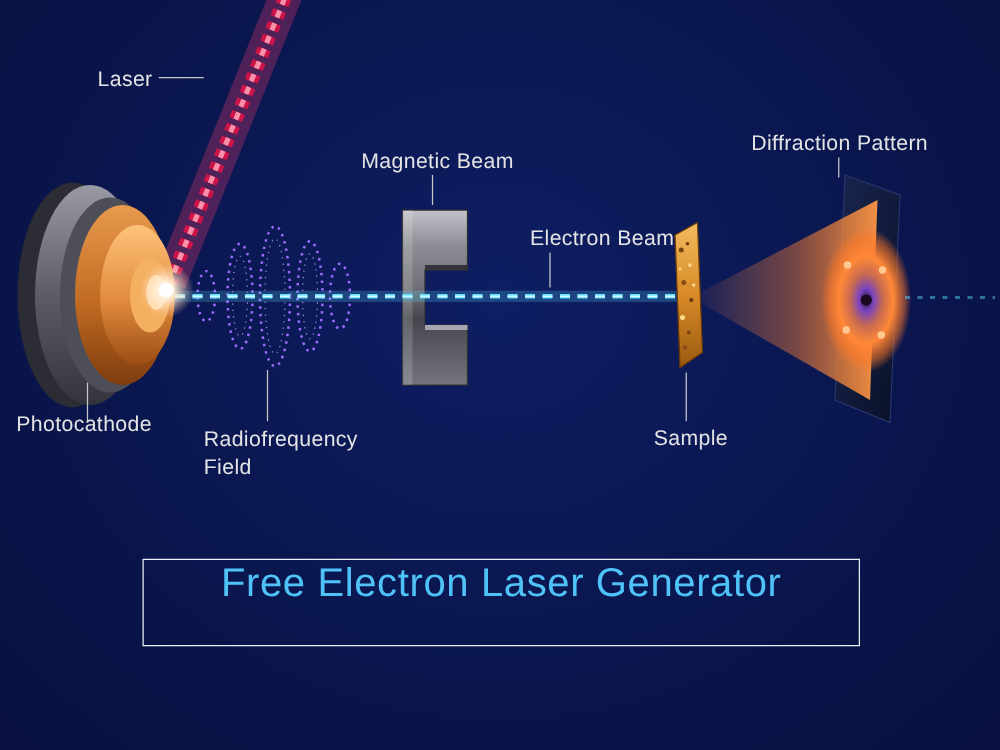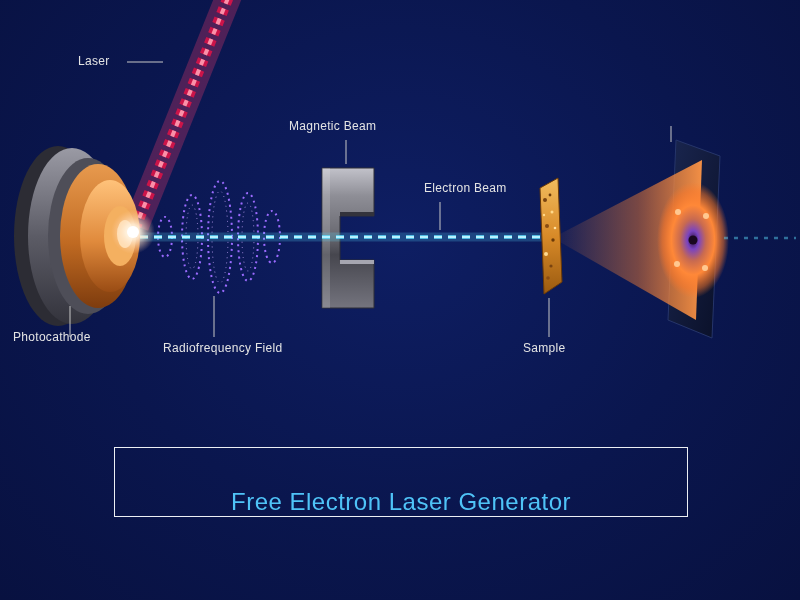--- a/index.html
+++ b/index.html
@@ -3,28 +3,28 @@
 <meta charset="utf-8">
 <style>
   html,body{margin:0;padding:0;background:#000;}
   .stage{
     position:relative;width:800px;height:600px;overflow:hidden;
     background:radial-gradient(ellipse at 50% 40%, #0e1e63 0%, #0a164e 55%, #081140 100%);
     font-family:"Liberation Sans",sans-serif;
   }
   .stage svg{position:absolute;left:0;top:0;}
   .lbl{
-    position:absolute;color:#e4e4e4;font-size:12px;letter-spacing:.3px;
+    position:absolute;color:#e4e4e4;font-size:17px;letter-spacing:.3px;
     font-family:"Liberation Sans",sans-serif;white-space:nowrap;
   }
   .lbl.wrap{white-space:normal;width:132px;line-height:1.3;}
   .title-box{
     position:absolute;left:114px;top:447px;width:572px;height:68px;
-    border:1px solid #eceff4;display:flex;align-items:flex-end;justify-content:center;
-    color:#4fc3f7;font-size:24px;letter-spacing:.5px;
+    border:1px solid #eceff4;display:flex;align-items:flex-start;justify-content:center;
+    color:#4fc3f7;font-size:32px;letter-spacing:.5px;
     font-family:"Liberation Sans",sans-serif;
   }
 </style>
 </head>
 <body>
 
 <div class="stage">
 
   <svg width="800" height="600" viewBox="0 0 800 600">
     <defs>
@@ -164,20 +164,21 @@
       <line x1="671" y1="126" x2="671" y2="142"></line>
       <line x1="70" y1="306" x2="70" y2="337"></line>
       <line x1="214" y1="296" x2="214" y2="337"></line>
       <line x1="549" y1="298" x2="549" y2="337"></line>
     </g>
   </svg>
 
   <div class="lbl" style="left:78px;top:54px;">Laser</div>
   <div class="lbl" style="left:289px;top:119px;">Magnetic Beam</div>
   <div class="lbl" style="left:396px;top:181px;margin-left:28px;">Electron Beam</div>
+  <div class="lbl" style="left:601px;top:105px;">Diffraction Pattern</div>
   <div class="lbl" style="left:13px;top:330px;">Photocathode</div>
   <div class="lbl wrap" style="left:163px;top:341px;">Radiofrequency Field</div>
   <div class="lbl" style="left:523px;top:341px;">Sample</div>
 
   <div class="title-box">
     <span>Free Electron Laser Generator</span>
   </div>
 
 </div>
 

